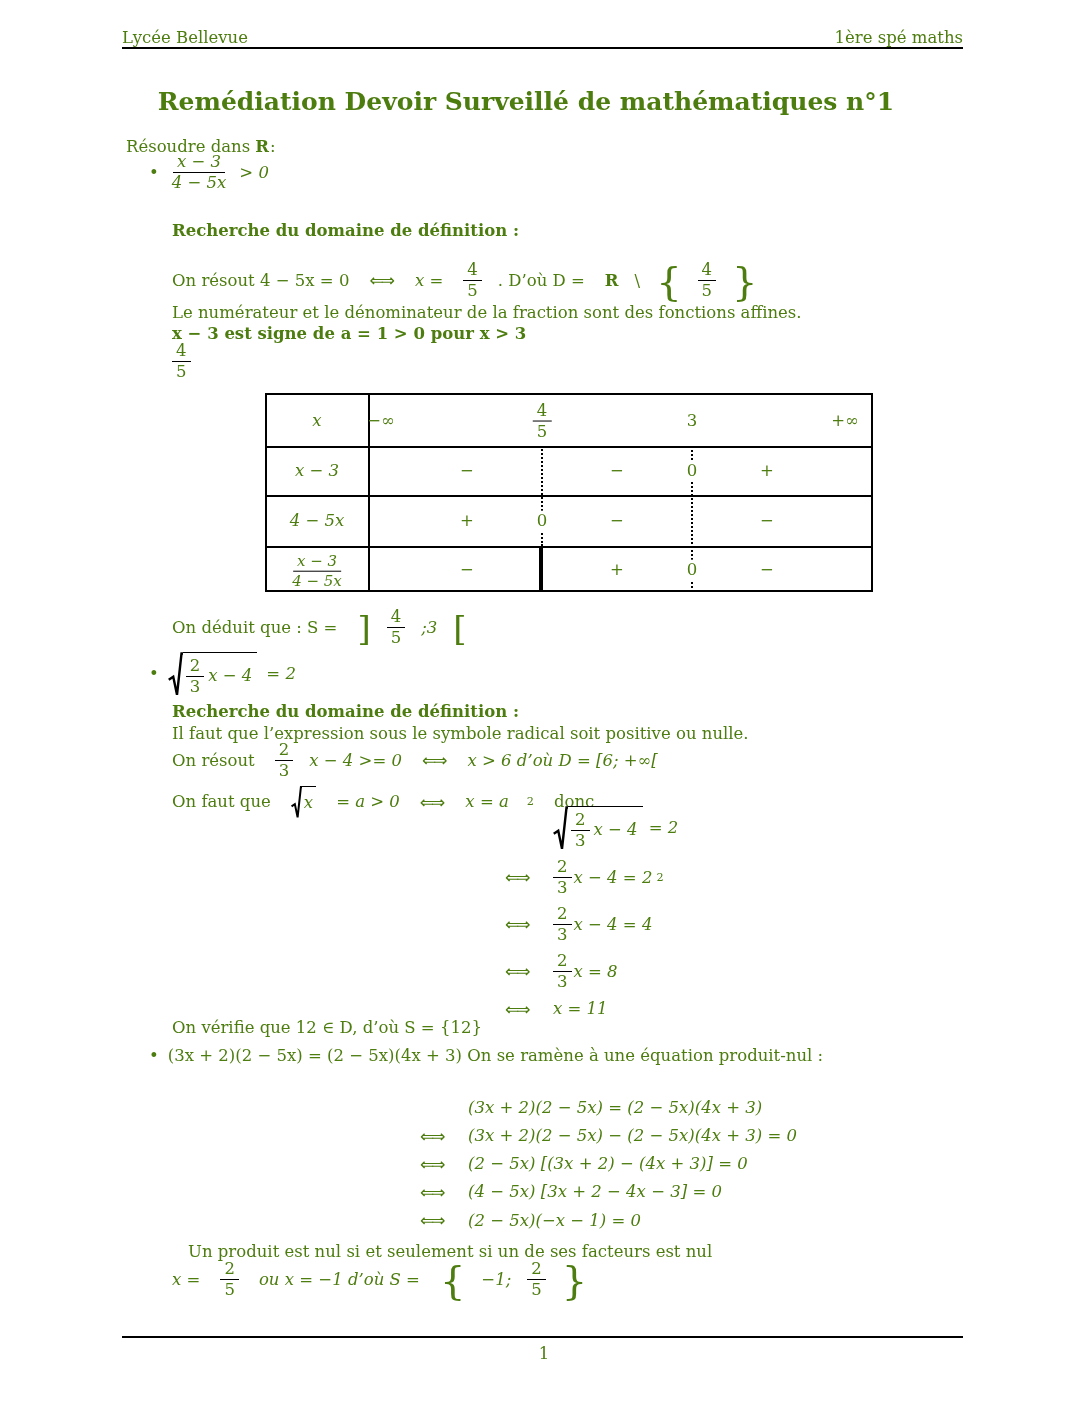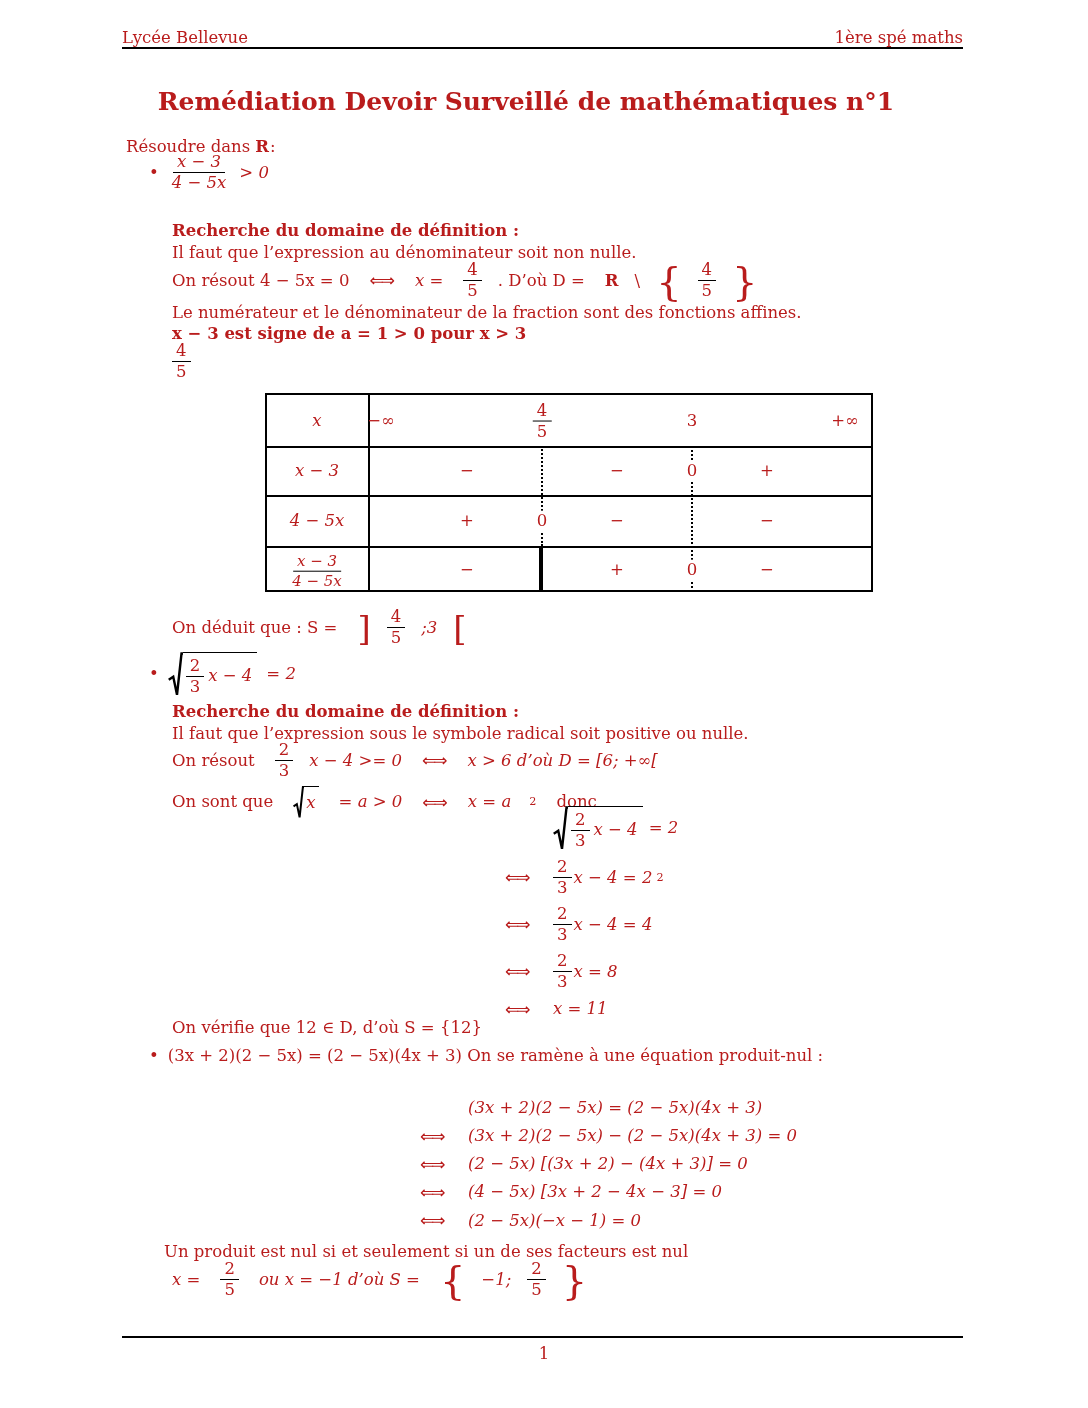--- a/index.html
+++ b/index.html
@@ -1,17 +1,17 @@
 <!DOCTYPE html>
 <html><head>
 <meta charset="utf-8">
 <style>
   html,body{margin:0;padding:0;background:#fff;}
   .page{position:relative;width:1088px;height:1408px;background:#ffffff;overflow:hidden;
-        font-family:"DejaVu Serif","DejaVu Sans",serif;color:#b91c1c;font-size:16.5px;line-height:1.25;}
+        font-family:"DejaVu Serif","DejaVu Sans",serif;color:#4d7c0f;font-size:16.5px;line-height:1.25;}
   .abs{position:absolute;white-space:nowrap;}
   .b{font-weight:bold;}
   .mi{font-style:italic;}
   .row{display:flex;align-items:center;gap:20px;white-space:nowrap;}
   .tight{margin-left:-4px;}
   
   .frac{display:inline-flex;flex-direction:column;align-items:center;line-height:1.12;text-align:center;}
   .frac .fn{border-bottom:1.7px solid #000;padding:0 4px 1px 4px;}
   .frac .fd{padding:1px 4px 0 4px;}
   
@@ -61,21 +61,20 @@
   <div class="abs row" style="left:149px;top:153px;gap:9px;">
     <span>•</span>
     <span class="frac mi">
       <span class="fn">x − 3</span>
       <span class="fd">4 − 5x</span>
     </span>
     <span class="mi">&gt; 0</span>
   </div>
 
   <div class="abs b" style="left:172px;top:221px;">Recherche du domaine de définition :</div>
-  <div class="abs" style="left:172px;top:243px;">Il faut que l’expression au dénominateur soit non nulle.</div>
 
   <div class="abs row" style="left:172px;top:261px;">
     <span>On résout 4 − 5x = 0</span>
     <span class="iff">⇐⇒</span>
     <span class="mi">x =</span>
     <span class="frac">
       <span class="fn">4</span>
       <span class="fd">5</span>
     </span>
     <span class="tight">. D’où D =</span>
@@ -179,21 +178,21 @@
     <span class="frac">
       <span class="fn">2</span>
       <span class="fd">3</span>
     </span>
     <span class="mi tight">x − 4 &gt;= 0</span>
     <span class="iff">⇐⇒</span>
     <span class="mi">x &gt; 6 d’où D = [6; +∞[</span>
   </div>
 
   <div class="abs row" style="left:172px;top:786px;">
-    <span>On sont que</span>
+    <span>On faut que</span>
     <span class="sqrt small">
       <svg viewBox="0 0 20 60" preserveAspectRatio="none">
           <path d="M1 37 L7 33 L12 57 L18 2 L20 2" fill="none" stroke="#000" stroke-width="2" vector-effect="non-scaling-stroke"></path>
         </svg>
       <span class="rc mi">x</span>
     </span>
     <span class="mi">= a &gt; 0</span>
     <span class="iff">⇐⇒</span>
     <span class="mi">x = a</span>
       <sup>2</sup>
@@ -289,21 +288,21 @@
       <span class="mi">(4 − 5x) [3x + 2 − 4x − 3] = 0</span>
     </div>
     <div class="crow">
       <span class="acell">
           <span class="iff">⇐⇒</span>
         </span>
       <span class="mi">(2 − 5x)(−x − 1) = 0</span>
     </div>
   </div>
 
-  <div class="abs" style="left:164px;top:1242px;text-align:right;">Un produit est nul si et seulement si un de ses facteurs est nul</div>
+  <div class="abs" style="left:188px;top:1242px;text-align:right;">Un produit est nul si et seulement si un de ses facteurs est nul</div>
 
   <div class="abs row" style="left:172px;top:1260px;">
     <span class="mi">x =</span>
     <span class="frac">
       <span class="fn">2</span>
       <span class="fd">5</span>
     </span>
     <span class="mi">ou x = −1 d’où S =</span>
     <span class="bigbrace">{</span>
     <span class="mi tight">−1;</span>

